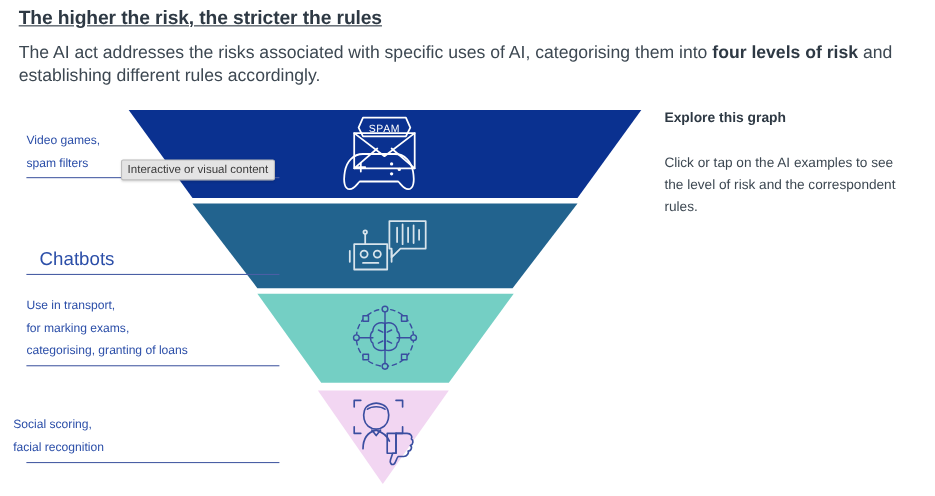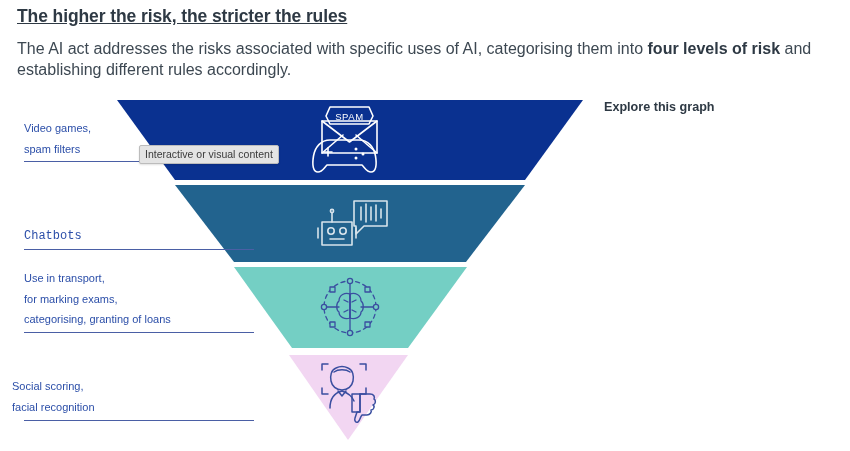--- a/index.html
+++ b/index.html
@@ -53,21 +53,21 @@
 
   
   .risk-label {
     position: absolute;
     color: #2b4ea8;
     font-size: 11px;
     line-height: 20.5px;
     white-space: pre-line;
     cursor: pointer;
   }
-  .risk-label.serif { font-family: Liberation Mono, monospace; font-size: 12px; }
+  .risk-label.serif { font-family: Liberation Sans, sans-serif; font-size: 17px; margin-left: 12px; }
   .label-rule {
     position: absolute;
     height: 1px;
     background: #4a5fa5;
   }
 
   #label-0 { left: 24px; top: 118px; }
   #rule-0  { left: 24px; top: 161px; width: 230px; }
   #label-1 { left: 24px; top: 226px; }
   #rule-1  { left: 24px; top: 249px; width: 230px; }
@@ -84,21 +84,20 @@
     background: #e4e4e4;
     border: 1px solid #bcbcbc;
     border-radius: 2px;
     padding: 2px 5px 3px 5px;
     font-size: 10.5px;
     line-height: 12px;
     color: #3a3a3a;
     white-space: nowrap;
     box-shadow: 0 1px 2px rgba(0,0,0,0.12);
     z-index: 40;
-    margin-left: 29px;
   }
 
   
   #explore-panel {
     position: absolute;
     left: 604px;
     top: 100px;
     width: 215px;
   }
   #explore-title {
@@ -240,13 +239,14 @@
 <div class="label-rule" id="rule-2"></div>
 
 <div class="risk-label" id="label-3">Social scoring,
 facial recognition</div>
 <div class="label-rule" id="rule-3"></div>
 
 <div id="tooltip">Interactive or visual content</div>
 
 <div id="explore-panel">
   <div id="explore-title">Explore this graph</div>
+  <div id="explore-body">Click or tap on the AI examples to see the level of risk and the correspondent rules.</div>
 </div>
 
 </body></html>

